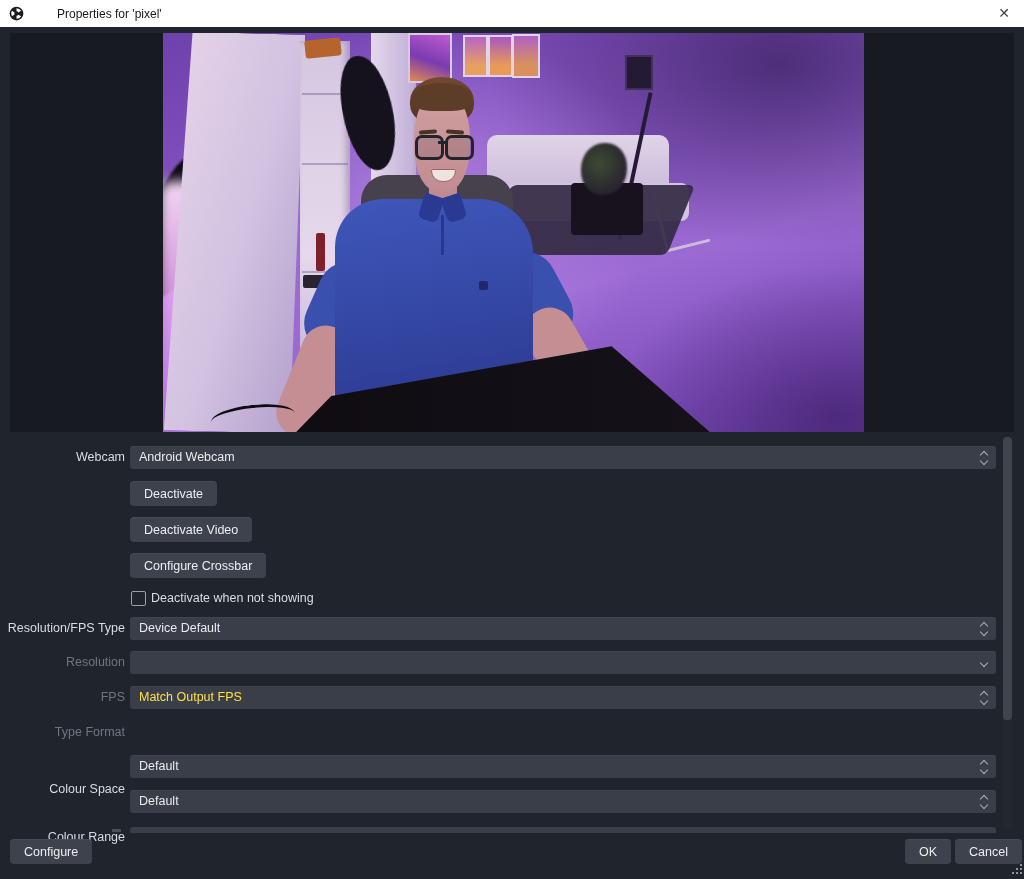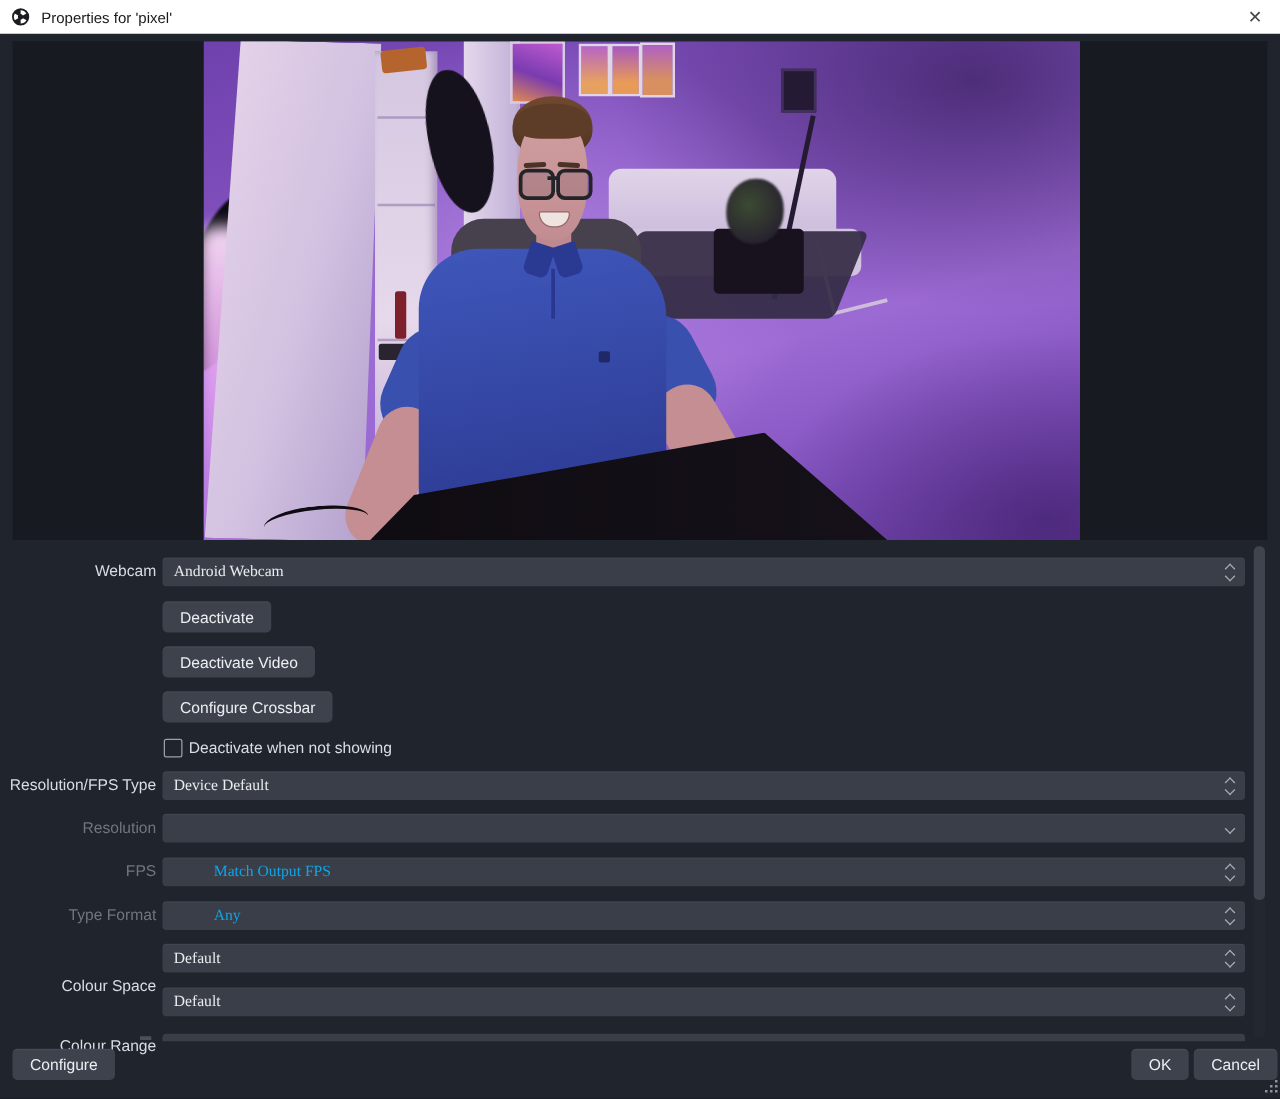--- a/index.html
+++ b/index.html
@@ -1,21 +1,21 @@
 <!DOCTYPE html>
 <html><head>
 <meta charset="utf-8">
 <style>
   html,body{margin:0;padding:0;background:#15181e;}
   #app{position:relative;width:1024px;height:879px;background:#20242d;overflow:hidden;
        font-family:"Liberation Sans","DejaVu Sans",sans-serif;}
 
   
   .titlebar{position:absolute;left:0;top:0;width:1024px;height:27px;background:#ffffff;
-            display:flex;align-items:center;}
+            display:flex;align-items:center;gap:24px;}
   .titlebar .obs-icon{width:15px;height:15px;margin-left:9px;}
   .titlebar .title{margin-left:9px;font-size:12px;color:#1a1a1a;}
   .titlebar .close{position:absolute;right:0;top:0;width:40px;height:27px;border:none;background:transparent;
             color:#444;font-size:14px;line-height:27px;text-align:center;cursor:pointer;padding:0;}
 
   
   .preview{position:absolute;left:10px;top:33px;width:1004px;height:399px;background:#171a21;overflow:hidden;}
   .video{position:absolute;left:153px;top:0;width:701px;height:399px;overflow:hidden;
     background:
       radial-gradient(ellipse 330px 270px at 37% 45%, rgba(205,160,245,.55), rgba(0,0,0,0) 70%),
@@ -89,23 +89,23 @@
   .p-forearm-l{left:126px;top:290px;width:48px;height:116px;background:#c48e93;border-radius:24px;transform:rotate(22deg);}
   .p-forearm-r{left:380px;top:270px;width:50px;height:124px;background:#c48e93;border-radius:24px;transform:rotate(-30deg);}
   .v-desk{left:0;top:0;width:701px;height:399px;background:linear-gradient(90deg,#0d0a0f,#18131c);
          clip-path:polygon(19% 100%,24% 91%,64% 78.5%,78% 100%);}
   .v-cable{left:48px;top:372px;width:84px;height:22px;border-top:3px solid #0e0c12;border-radius:50%;transform:rotate(-6deg);}
 
   
   .form-label{position:absolute;left:0;width:125px;text-align:right;font-size:12.5px;color:#d9dce1;line-height:23px;}
   .form-label.disabled{color:#6f7580;}
   .combo{position:absolute;left:130px;width:866px;height:23px;background:#3a3e48;border-radius:3px;
-         box-shadow:inset 0 1px 0 rgba(255,255,255,.04);font-family:Liberation Serif, serif;}
+         box-shadow:inset 0 1px 0 rgba(255,255,255,.04);}
   .combo .val{position:absolute;left:9px;top:0;font-size:12.5px;color:#e9ebef;line-height:23px;}
-  .combo.disabled .val{color:#0ea5e9;margin-left:32px;}
+  .combo.disabled .val{color:#fde047;}
   .spin{position:absolute;right:7px;top:5px;width:10px;height:13px;}
   .chev{position:absolute;left:2px;width:5px;height:5px;border-right:1.6px solid #a8aeb8;border-bottom:1.6px solid #a8aeb8;}
   .chev.up{top:1px;transform:rotate(-135deg);}
   .chev.down{top:7px;transform:rotate(45deg);}
   .chev.solo{top:4px;transform:rotate(45deg);}
   .btn{position:absolute;height:25px;background:#3d424d;border:none;border-radius:4px;color:#eceef1;
        font-size:12.5px;font-family:inherit;padding:0 14px;cursor:pointer;
        box-shadow:inset 0 1px 0 rgba(255,255,255,.05);}
   .checkbox{position:absolute;left:131px;top:591px;width:13px;height:13px;border:1px solid #9ba0a8;
        border-radius:2px;background:transparent;cursor:pointer;}
@@ -222,27 +222,20 @@
   <div class="form-label disabled" style="top:686px">FPS</div>
   <div class="combo disabled" style="top:686px">
     <span class="val">Match Output FPS</span>
     <span class="spin">
         <i class="chev up"></i>
         <i class="chev down"></i>
       </span>
   </div>
 
   <div class="form-label disabled" style="top:721px">Type Format</div>
-  <div class="combo disabled" style="top:721px">
-    <span class="val">Any</span>
-    <span class="spin">
-        <i class="chev up"></i>
-        <i class="chev down"></i>
-      </span>
-  </div>
 
   <div class="form-label" style="top:778px">Colour Space</div>
   <div class="combo" style="top:755px">
     <span class="val">Default</span>
     <span class="spin">
         <i class="chev up"></i>
         <i class="chev down"></i>
       </span>
   </div>
 

